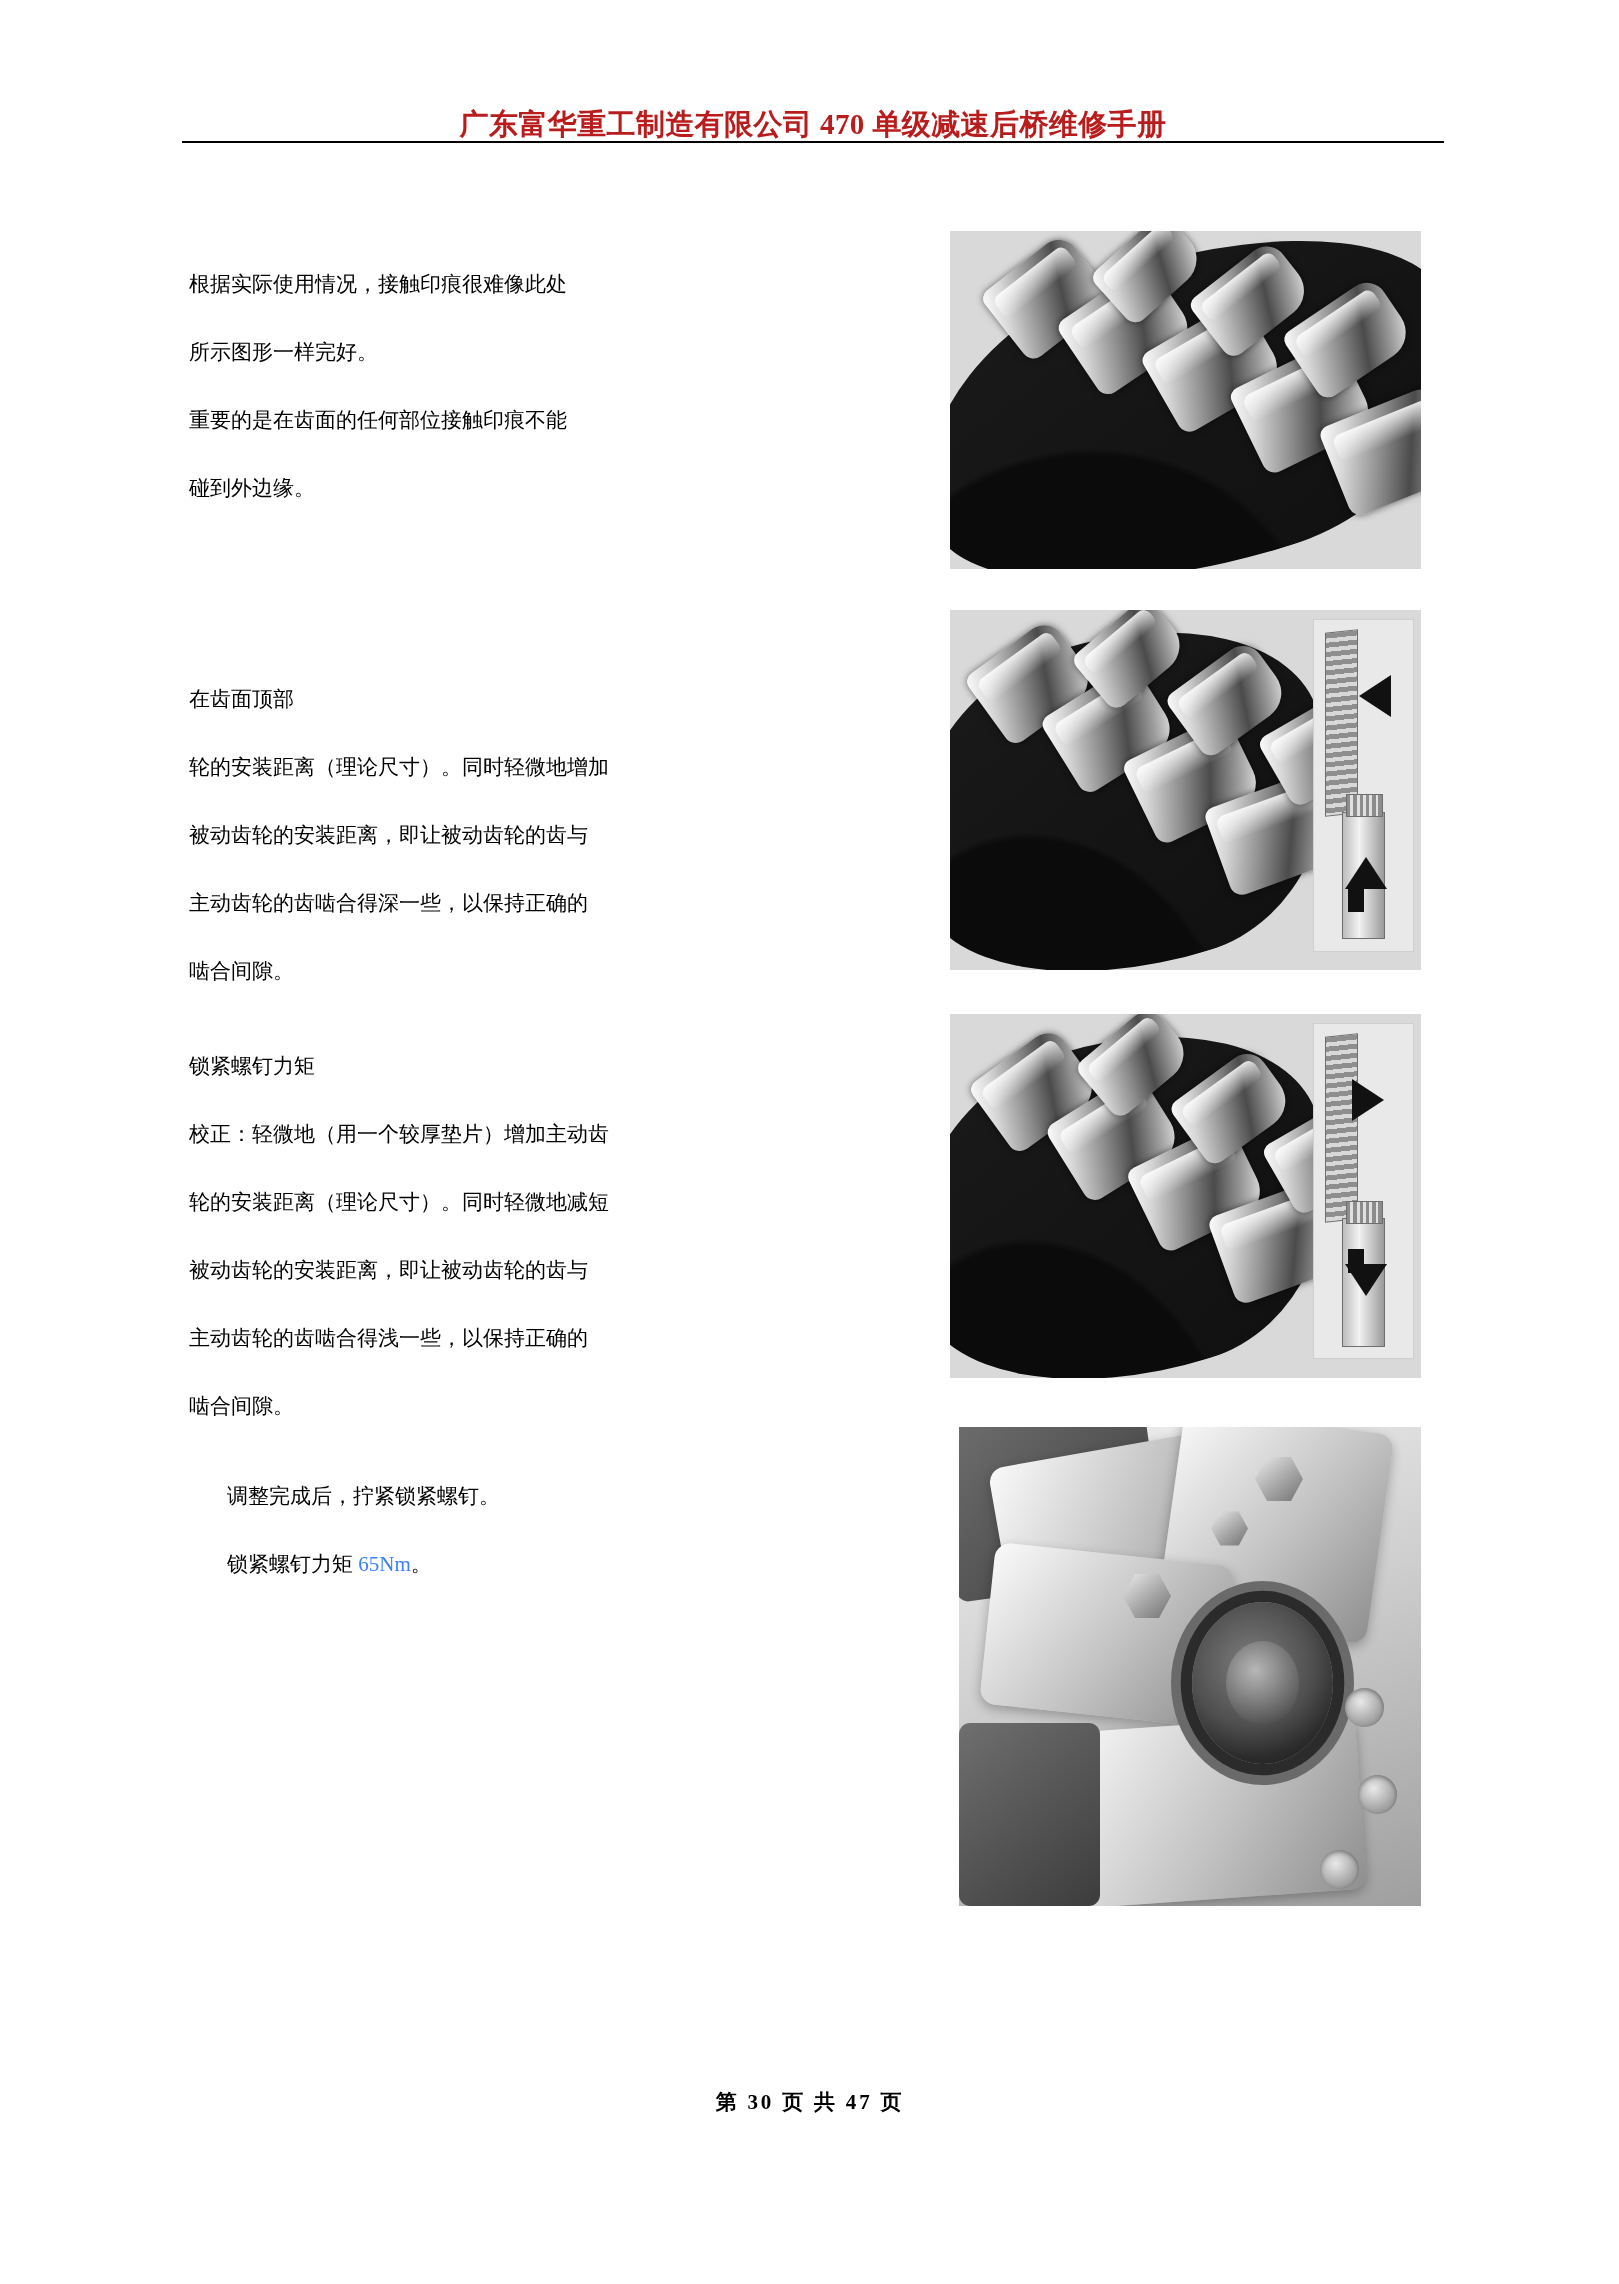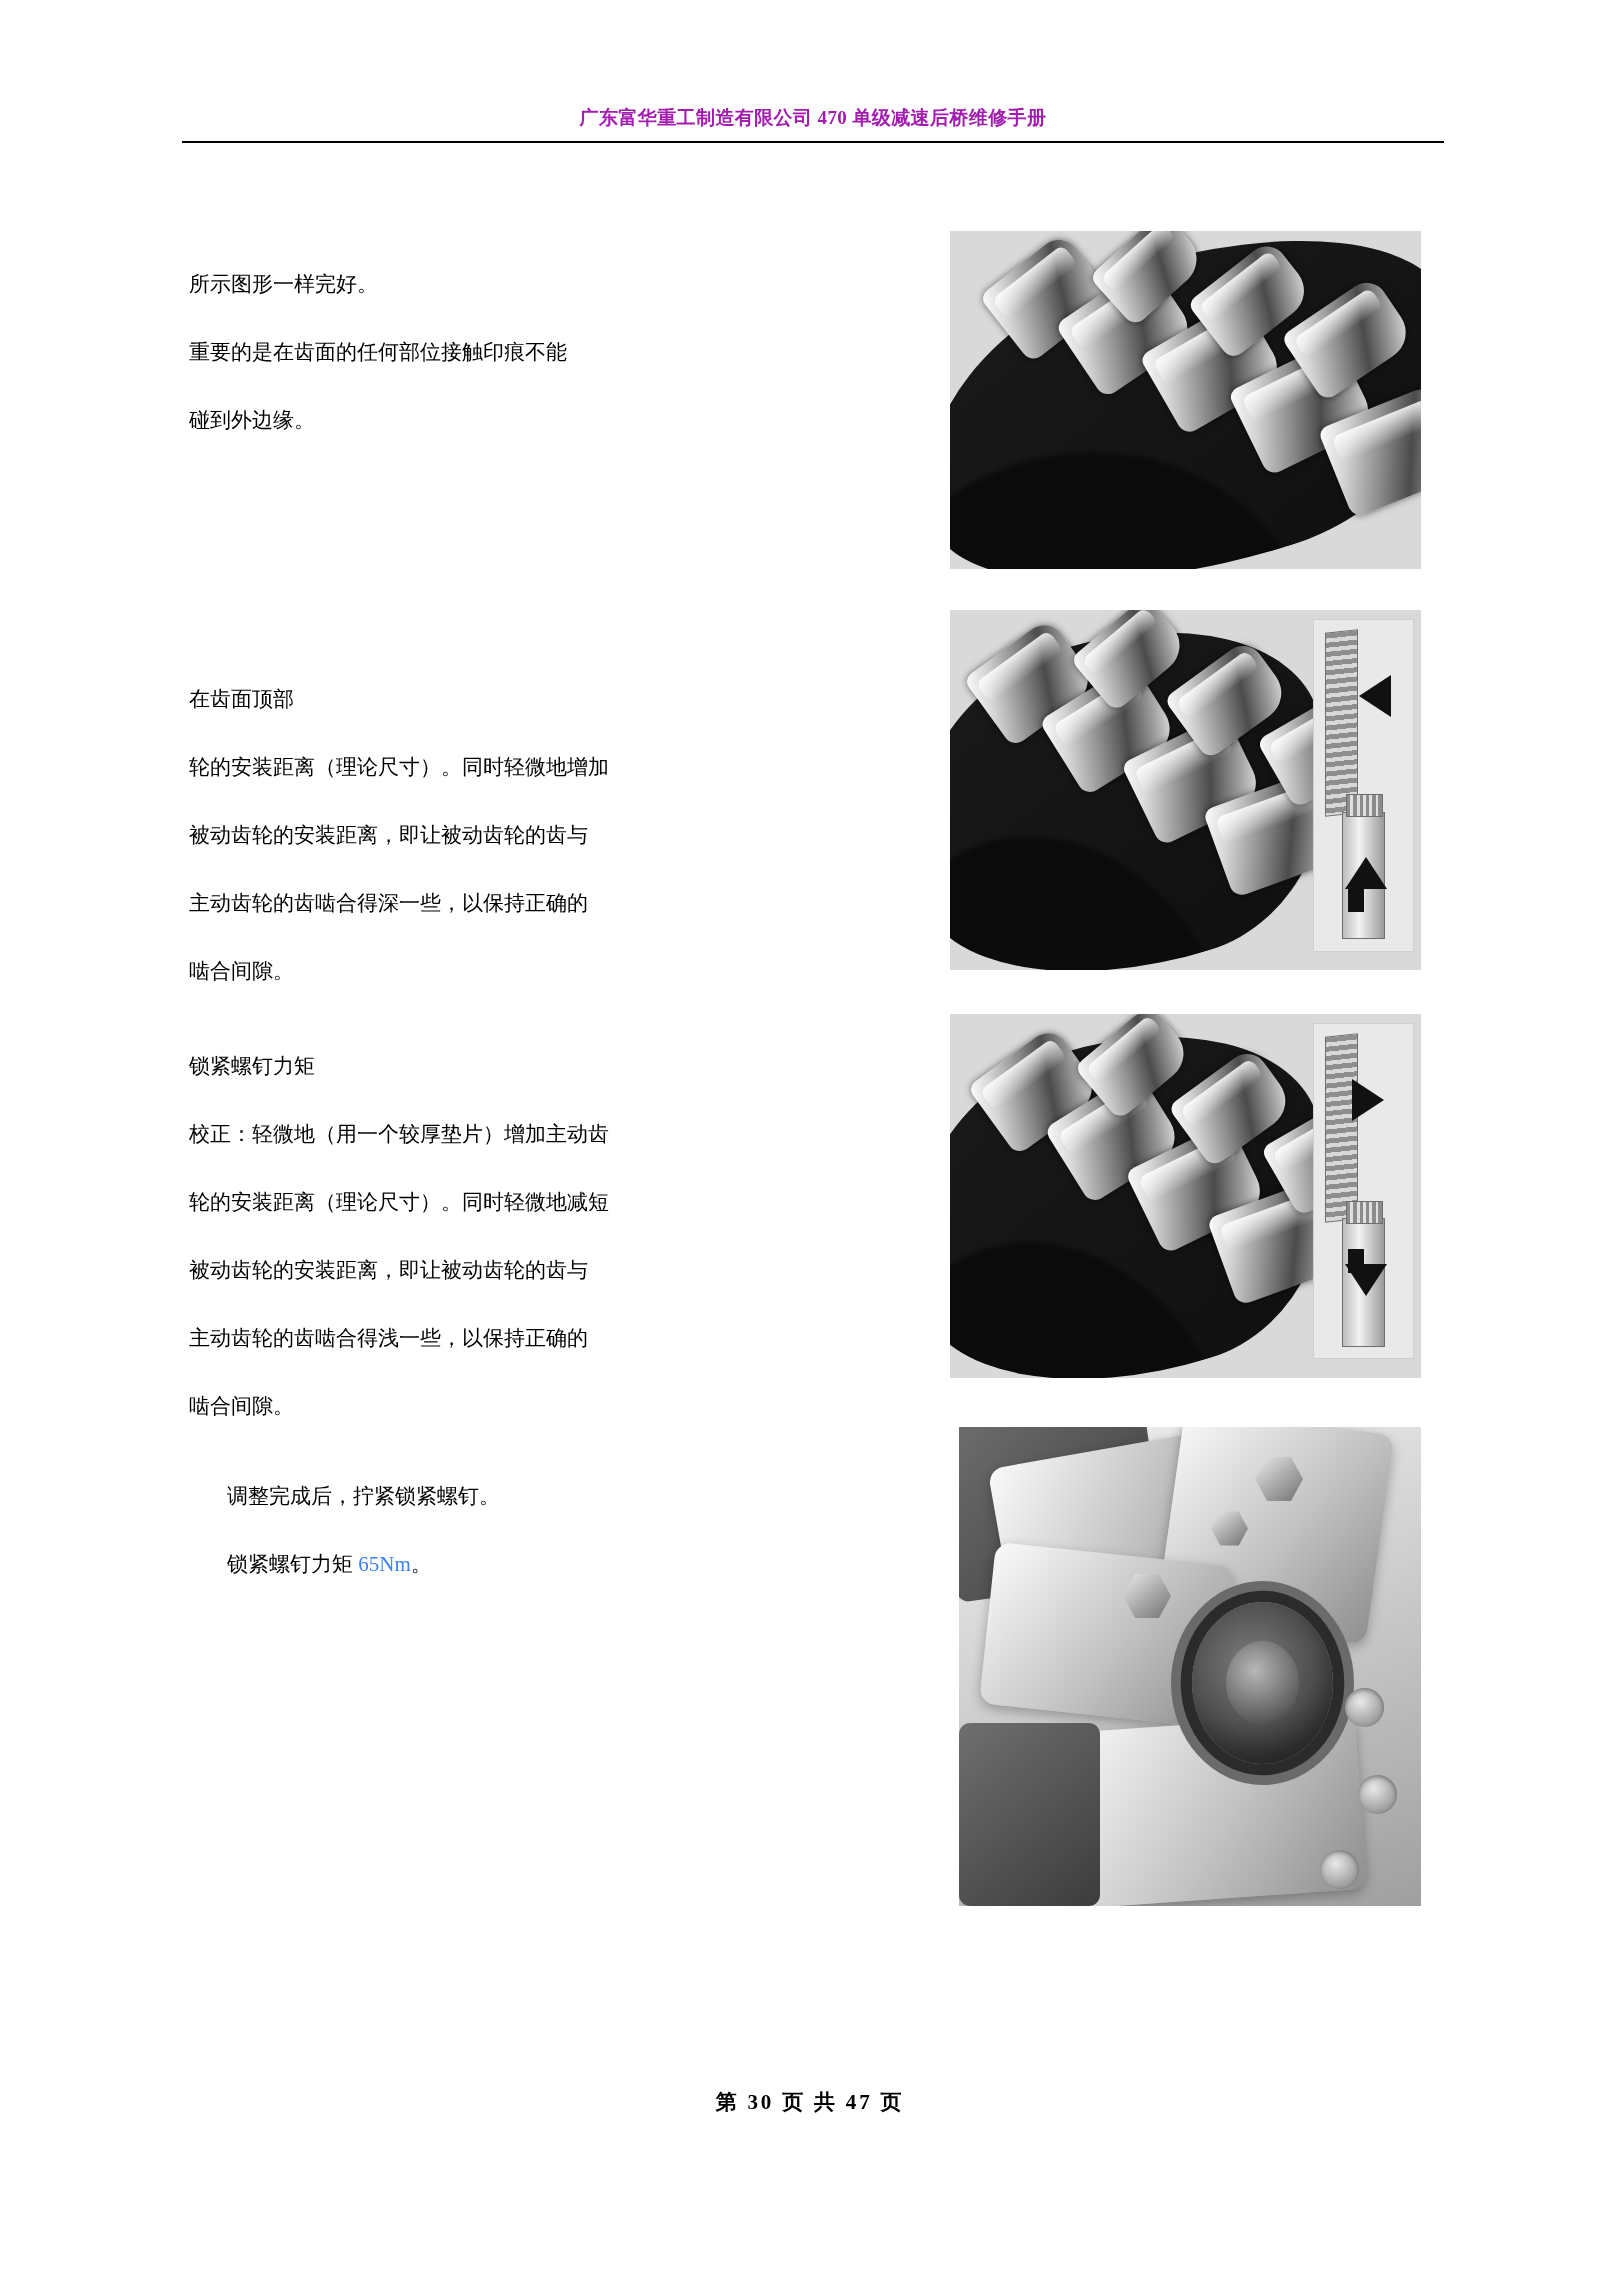--- a/index.html
+++ b/index.html
@@ -22,25 +22,25 @@
 
   
   .header {
     position: absolute;
     left: 182px;
     top: 106px;
     width: 1262px;
     text-align: center;
   }
   .header-title {
-    font-size: 19px;
+    font-size: 29px;
     font-weight: 700;
     letter-spacing: 0.4px;
     line-height: 1.3;
-    color: #a21caf;
+    color: #b91c1c;
   }
   .header-rule {
     position: absolute;
     left: 182px;
     top: 141px;
     width: 1262px;
     height: 2.1px;
     background: #000;
   }
 
@@ -255,20 +255,21 @@
 
 <div class="page">
 
   <div class="header">
     <div class="header-title">广东富华重工制造有限公司 470 单级减速后桥维修手册</div>
   </div>
   <div class="header-rule"></div>
 
   <div class="text-col" style="top:233px;">
     <div class="para">
+      <span class="para-line">根据实际使用情况，接触印痕很难像此处</span>
       <span class="para-line">所示图形一样完好。</span>
       <span class="para-line">重要的是在齿面的任何部位接触印痕不能</span>
       <span class="para-line">碰到外边缘。</span>
     </div>
   </div>
 
   <div class="figure" style="left:950px; top:231px; width:471px; height:338px;">
     <div class="fig-inner">
       <div class="gear-band"></div>
       <div class="tooth" style="left:44px;  top:24px;  width:106px; height:85px; transform:rotate(-38deg);"></div>

